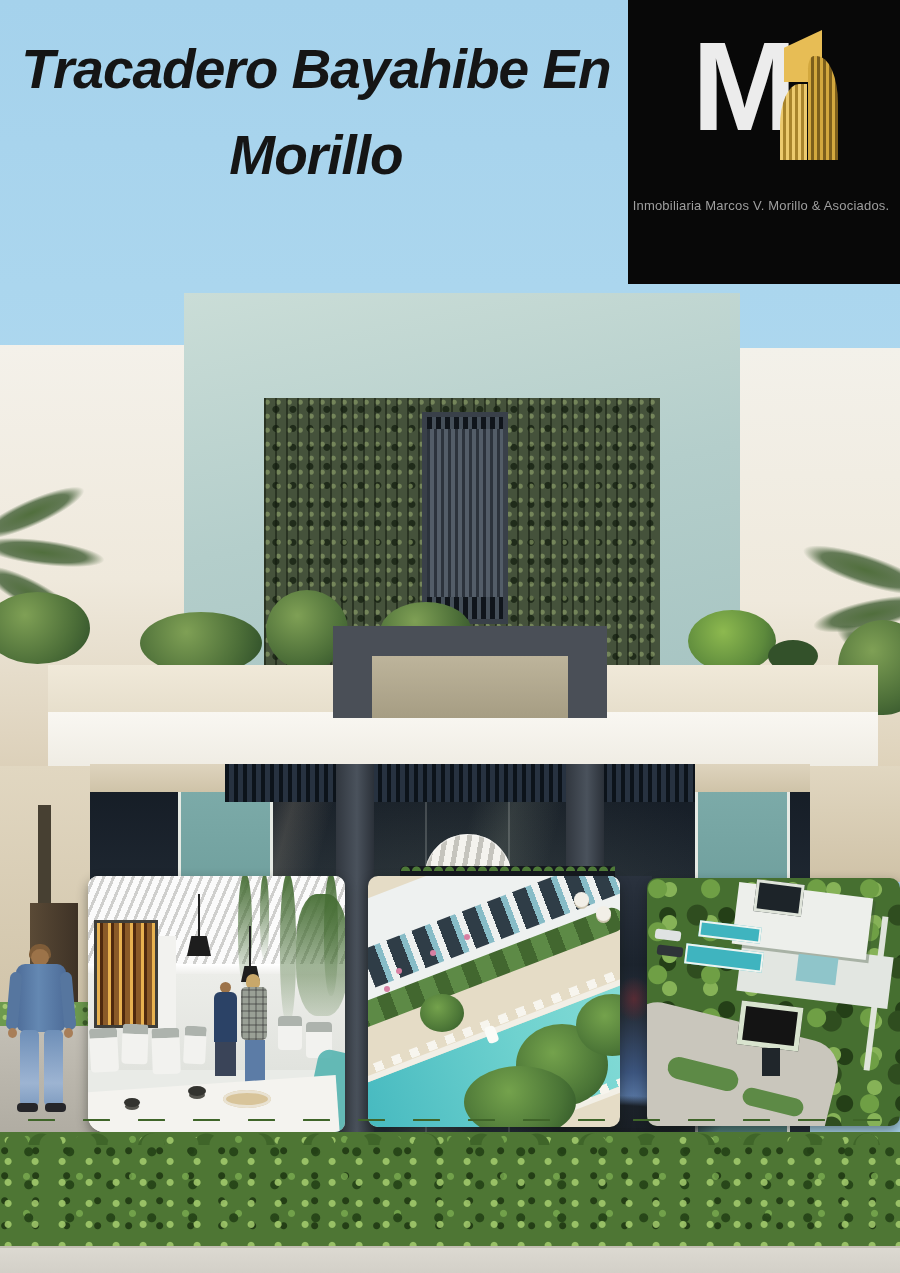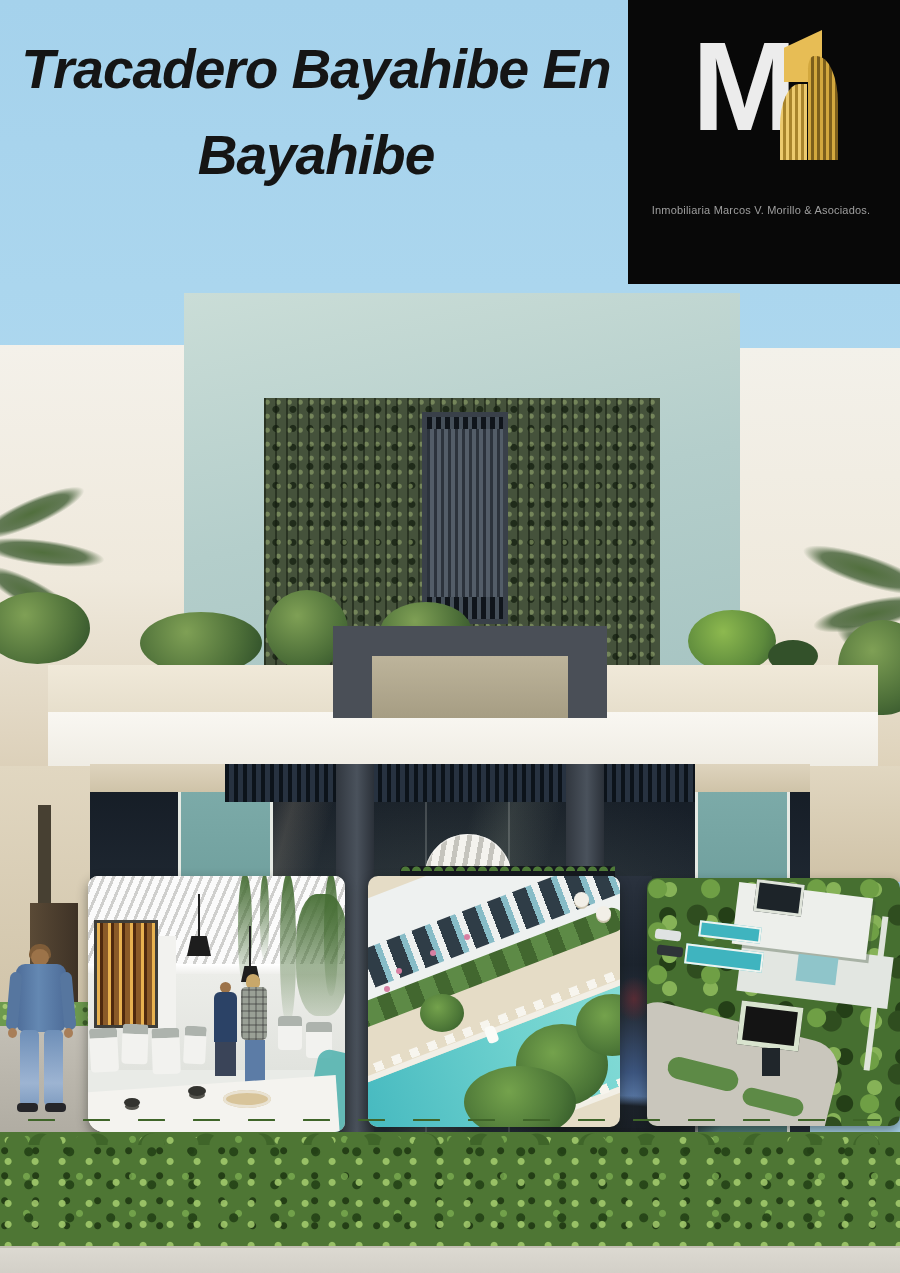--- a/index.html
+++ b/index.html
@@ -17,22 +17,22 @@
   .logo-m{position:absolute;left:0;top:-6px;font-size:126px;line-height:1;
     font-weight:bold;color:#ececec;font-family:"Liberation Sans",sans-serif;}
   .logo-flag{position:absolute;left:92px;top:0;width:38px;height:52px;background:#e7bd55;
     clip-path:polygon(0 100%,0 34%,100% 0,100% 100%);}
   .logo-tower-a{position:absolute;left:116px;top:26px;width:30px;height:104px;
     background:repeating-linear-gradient(90deg,#d3a83e 0 3px,#7d5f1c 3px 6px);
     border-top-right-radius:70% 45%;border-top-left-radius:20% 12%;}
   .logo-tower-b{position:absolute;left:88px;top:54px;width:27px;height:76px;
     background:repeating-linear-gradient(90deg,#ecca6e 0 3px,#a8842c 3px 6px);
     border-top-left-radius:70% 55%;}
-  .logo-company{position:absolute;left:0;right:6px;top:204px;text-align:center;
-    color:#9f9f9f;font-size:11px;letter-spacing:.2px;}
+  .logo-company{position:absolute;left:0;right:6px;top:198px;text-align:center;
+    color:#9f9f9f;font-size:13px;letter-spacing:.2px;}
 
   
   .wall-left{left:0;top:345px;width:185px;height:425px;
     background:linear-gradient(#f4f1ea 0%,#efe9dc 55%,#dcd0b9 100%);}
   .wall-right{left:738px;top:348px;width:162px;height:422px;
     background:linear-gradient(#f3f1ea 0%,#efe9dc 60%,#ded2ba 100%);}
   .mint{left:184px;top:293px;width:556px;height:477px;
     background:linear-gradient(168deg,#caddd7 0%,#b4cecb 45%,#a2c1bf 100%);}
   .greenwall{left:264px;top:398px;width:396px;height:372px;
     background-color:#45523b;
@@ -205,21 +205,21 @@
     background:linear-gradient(#dcd9d1,#d2cfc7);border-top:2px solid #c2beb2;}
 </style>
 </head>
 <body>
 
 <div class="canvas">
 
   <div class="abs sky"></div>
   <div class="abs title">
     <div>Tracadero Bayahibe En</div>
-    <div>Bayahibe</div>
+    <div>Morillo</div>
   </div>
   <div class="abs logo">
     <div class="logo-art">
       <span class="logo-m">M</span>
       <div class="logo-flag"></div>
       <div class="logo-tower-b"></div>
       <div class="logo-tower-a"></div>
     </div>
     <div class="logo-company">Inmobiliaria Marcos V. Morillo &amp; Asociados.</div>
   </div>

